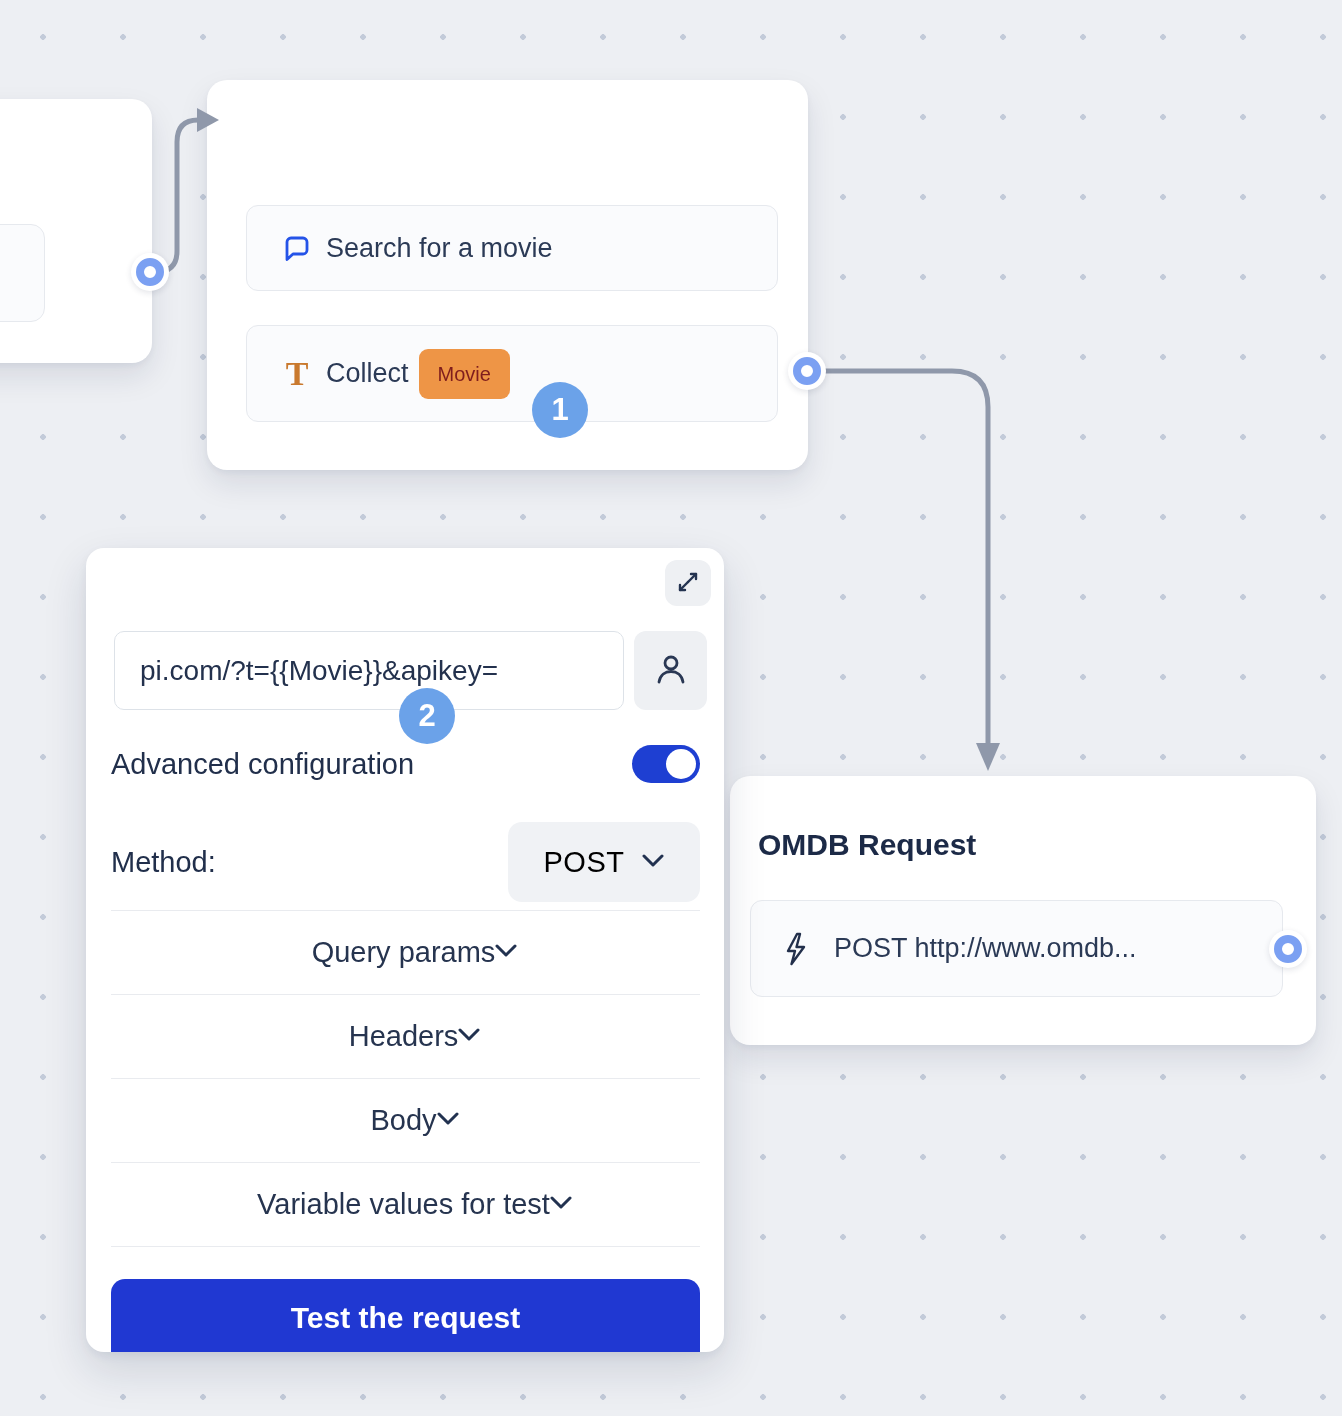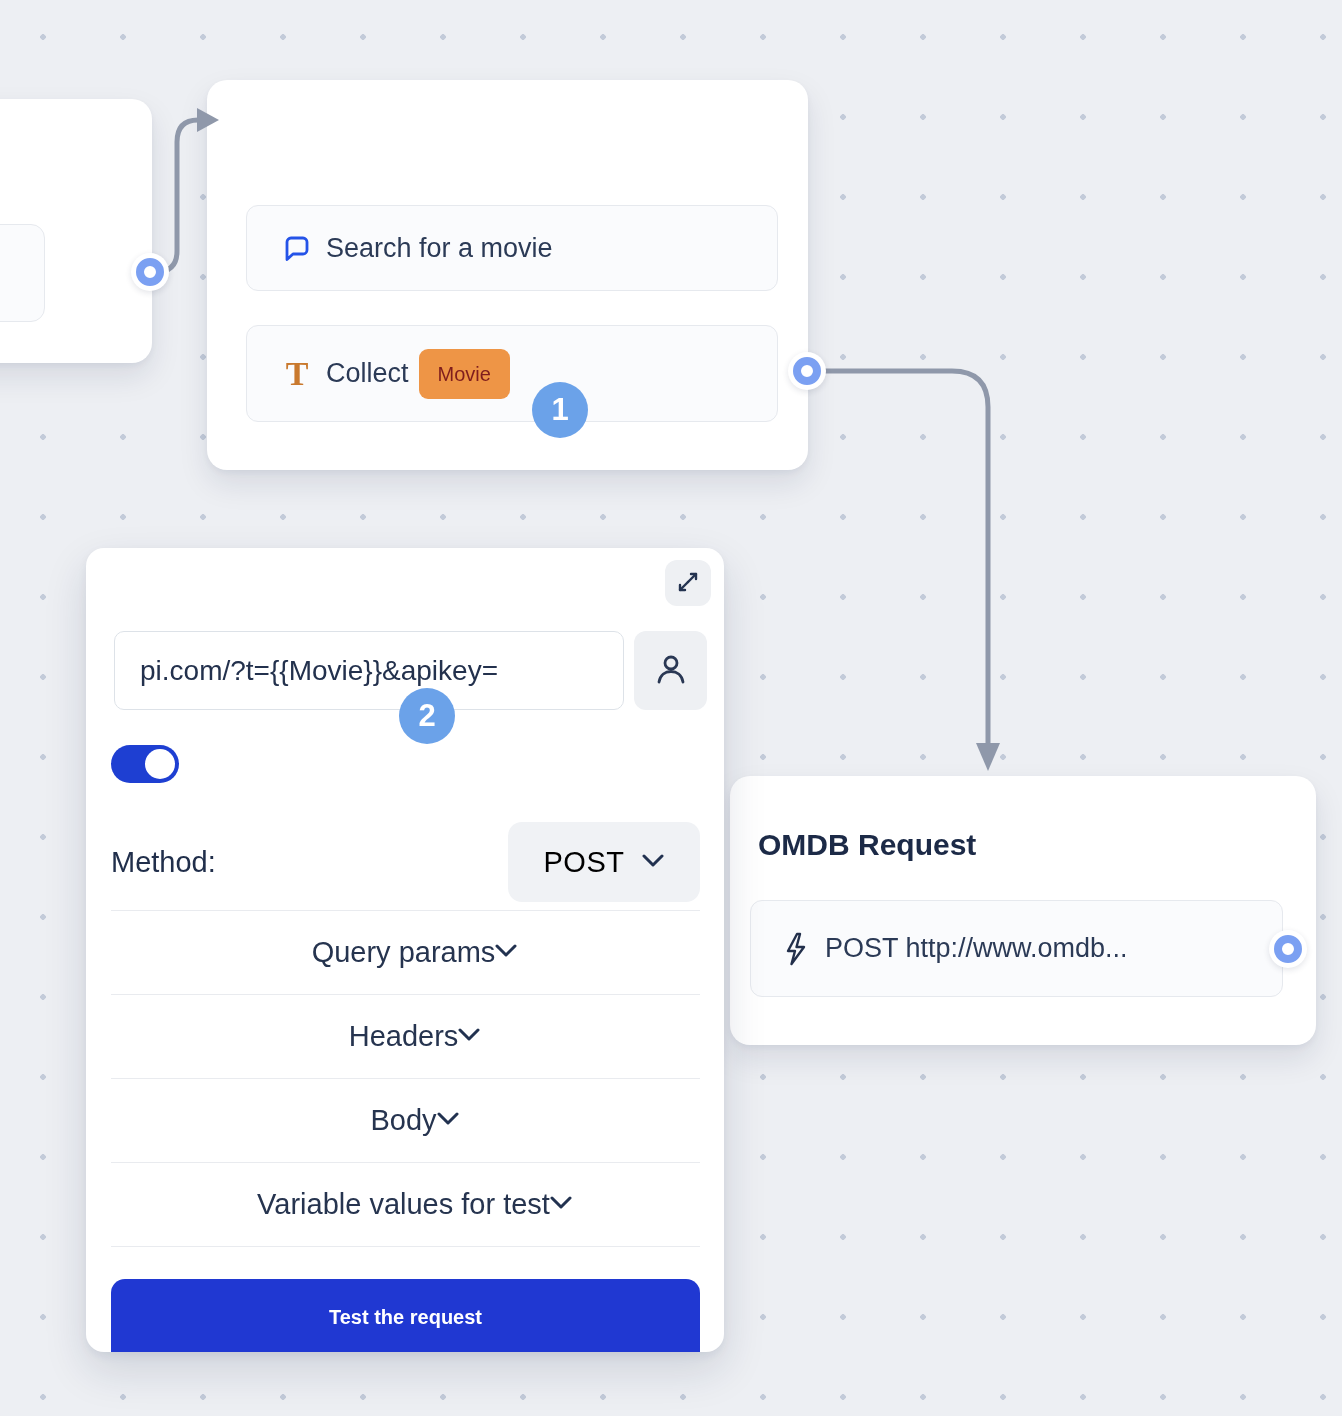--- a/index.html
+++ b/index.html
@@ -43,21 +43,21 @@
   .chip {
     display:inline-block; margin-left:10px; background:#ee9546; color:#7f1d1d;
     font-size:20px; line-height:50px; height:50px; padding:0 19px; border-radius:9px;
   }
 
   
   .omdb-card { left:730px; top:776px; width:586px; height:269px; }
   .omdb-card .card-title { position:absolute; left:28px; top:52px; }
   .omdb-item { left:20px; top:124px; width:533px; height:97px; }
   .omdb-item .icon-slot { margin-left:28px; width:34px; display:flex; justify-content:center; }
-  .omdb-item .item-label { margin-left:12px; }
+  .omdb-item .item-label { margin-left:21px; }
 
   
   .panel {
     position:absolute; left:70px; top:548px; width:638px; height:804px;
     background:#ffffff; border-radius:18px; overflow:hidden; z-index:5;
     box-shadow: 0 18px 44px rgba(24,33,69,.14), 0 4px 10px rgba(24,33,69,.06);
     margin-left: 16px;
   }
   .expand-btn {
     position:absolute; left:579px; top:12px; width:46px; height:46px;
@@ -94,21 +94,21 @@
   .section-row {
     height:84px; border-bottom:1.5px solid #e9ebef; cursor:pointer;
     display:flex; align-items:center; justify-content:center;
   }
   .section-label { color:#26344f; font-size:29px; margin-left:32px; }
   .section-row svg { margin-right:14px; }
 
   .test-btn {
     position:absolute; left:25px; top:731px; width:589px; height:95px;
     background:#2038d2; border:none; border-radius:14px; cursor:pointer;
-    color:#ffffff; font-family:"Liberation Sans", sans-serif; font-size:20px; font-weight:700;
+    color:#ffffff; font-family:"Liberation Sans", sans-serif; font-size:30px; font-weight:700;
     padding-bottom:18px;
   }
 
   
   .connectors { position:absolute; left:0; top:0; z-index:4; pointer-events:none; }
   .port {
     position:absolute; width:38px; height:38px; border-radius:50%; background:#ffffff; z-index:6;
     box-shadow:0 2px 6px rgba(24,33,69,.12); display:flex; align-items:center; justify-content:center; cursor:pointer;
   }
   .port-ring { width:28px; height:28px; border-radius:50%; border:8px solid #7ba0f2; background:#ffffff; }
@@ -186,20 +186,21 @@
         <svg width="38" height="38" viewBox="0 0 38 38">
           <g fill="none" stroke="#2a3854" stroke-width="2.8" stroke-linecap="round">
             <circle cx="19" cy="13" r="6"></circle>
             <path d="M7 32c1.2-7 6.3-10.5 12-10.5S29.8 25 31 32"></path>
           </g>
         </svg>
       </span>
     </button>
 
     <div class="adv-row">
+      <span class="adv-label">Advanced configuration</span>
       <span class="toggle">
           <span class="knob"></span>
         </span>
     </div>
 
     <div class="method-row">
       <span class="method-label">Method:</span>
       <button class="method-select">
         <span class="method-value">POST</span>
         <span>

